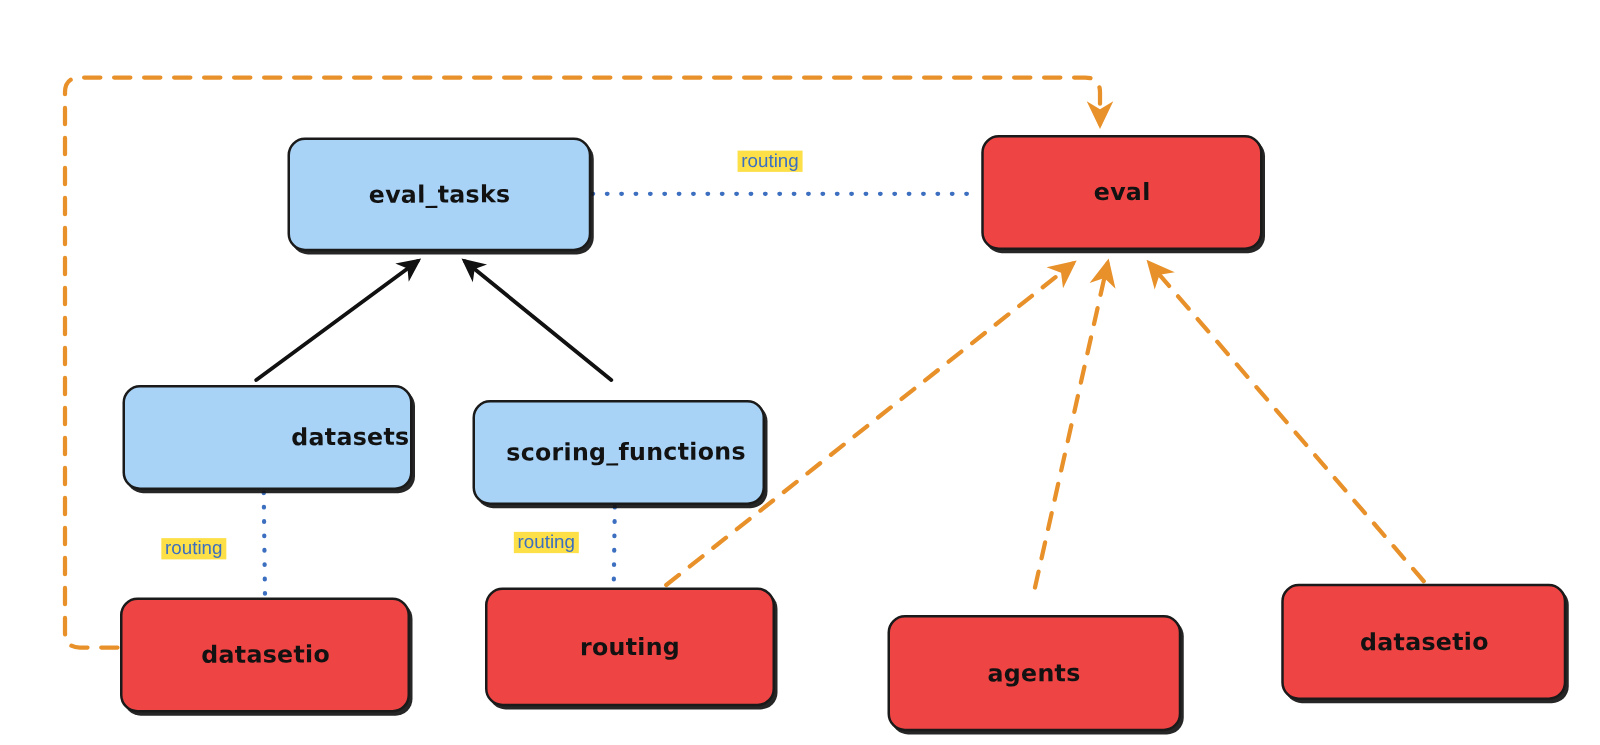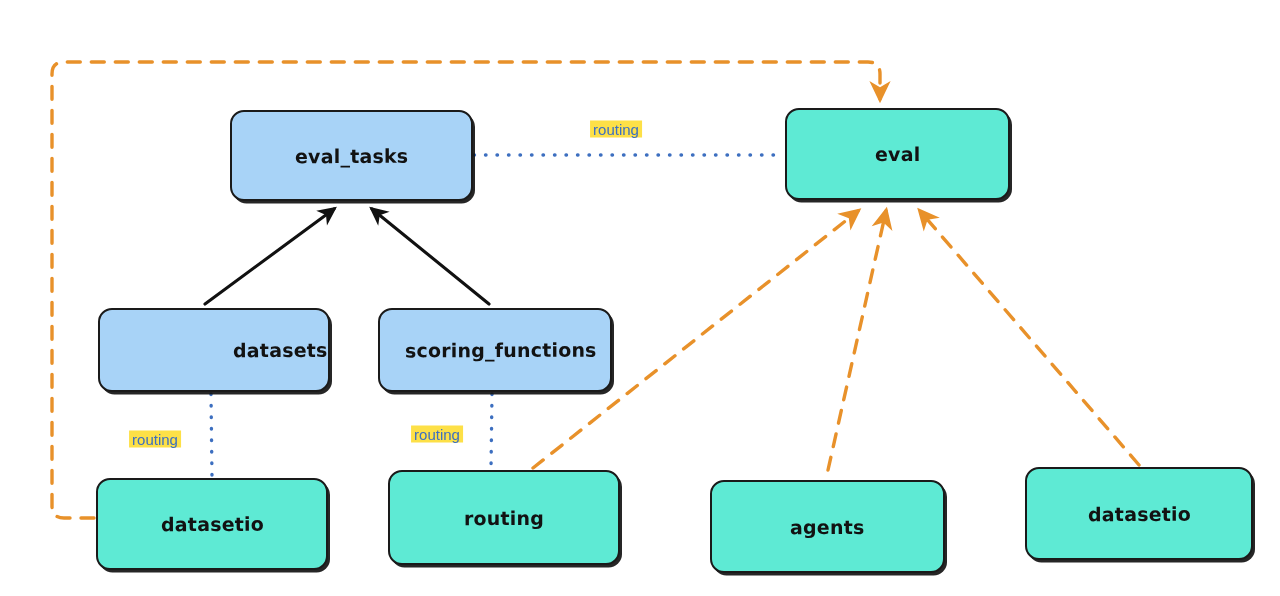--- a/index.html
+++ b/index.html
@@ -40,21 +40,21 @@
     color: #121212;
     text-align: center;
     box-shadow: 2.5px 3px 0 -0.5px rgba(20,20,20,0.92);
     cursor: pointer;
     font-weight: bold;
   }
   .node.blue {
     background: #a8d3f7;
   }
   .node.green {
-    background: #5eead4;
+    background: #ef4444;
   }
   .node-label {
     pointer-events: none;
     transform: rotate(-0.25deg);
   }
   .edge-label {
     position: absolute;
     font-family: Liberation Sans, sans-serif;
     font-size: 15px;
     color: #3d6fc0;
@@ -103,33 +103,33 @@
   </div>
 
   <div class="node green" style="left:785px; top:108px; width:225px; height:92px;">
     <span class="node-label">eval</span>
   </div>
 
   <div class="node blue" style="left:98px; top:308px; width:232px; height:84px;justify-content:flex-end;">
     <span class="node-label">datasets</span>
   </div>
 
-  <div class="node blue" style="left:378px; top:308px; width:234px; height:84px;padding-left:12px;">
+  <div class="node blue" style="left:378px; top:320px; width:234px; height:84px;padding-left:12px;">
     <span class="node-label">scoring_functions</span>
   </div>
 
   <div class="node green" style="left:96px; top:478px; width:232px; height:92px;">
     <span class="node-label">datasetio</span>
   </div>
 
   <div class="node green" style="left:388px; top:470px; width:232px; height:95px;">
     <span class="node-label">routing</span>
   </div>
 
-  <div class="node green" style="left:710px; top:480px; width:235px; height:93px;">
+  <div class="node green" style="left:710px; top:492px; width:235px; height:93px;">
     <span class="node-label">agents</span>
   </div>
 
   <div class="node green" style="left:1025px; top:467px; width:228px; height:93px;">
     <span class="node-label">datasetio</span>
   </div>
 
   <div class="edge-label" style="left:616px; top:129px;">routing</div>
   <div class="edge-label" style="left:155px; top:439px;">routing</div>
   <div class="edge-label" style="left:437px; top:434px;">routing</div>

